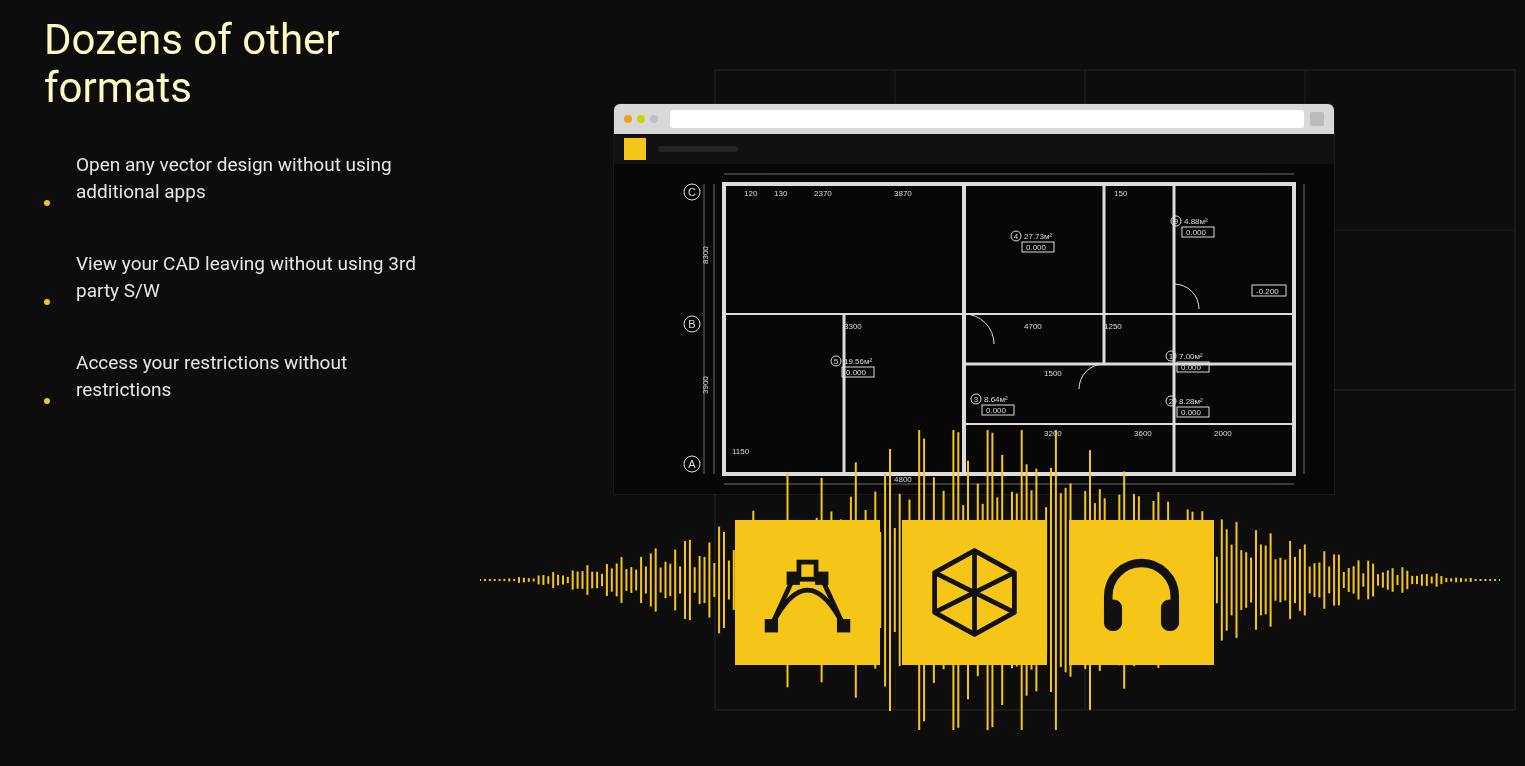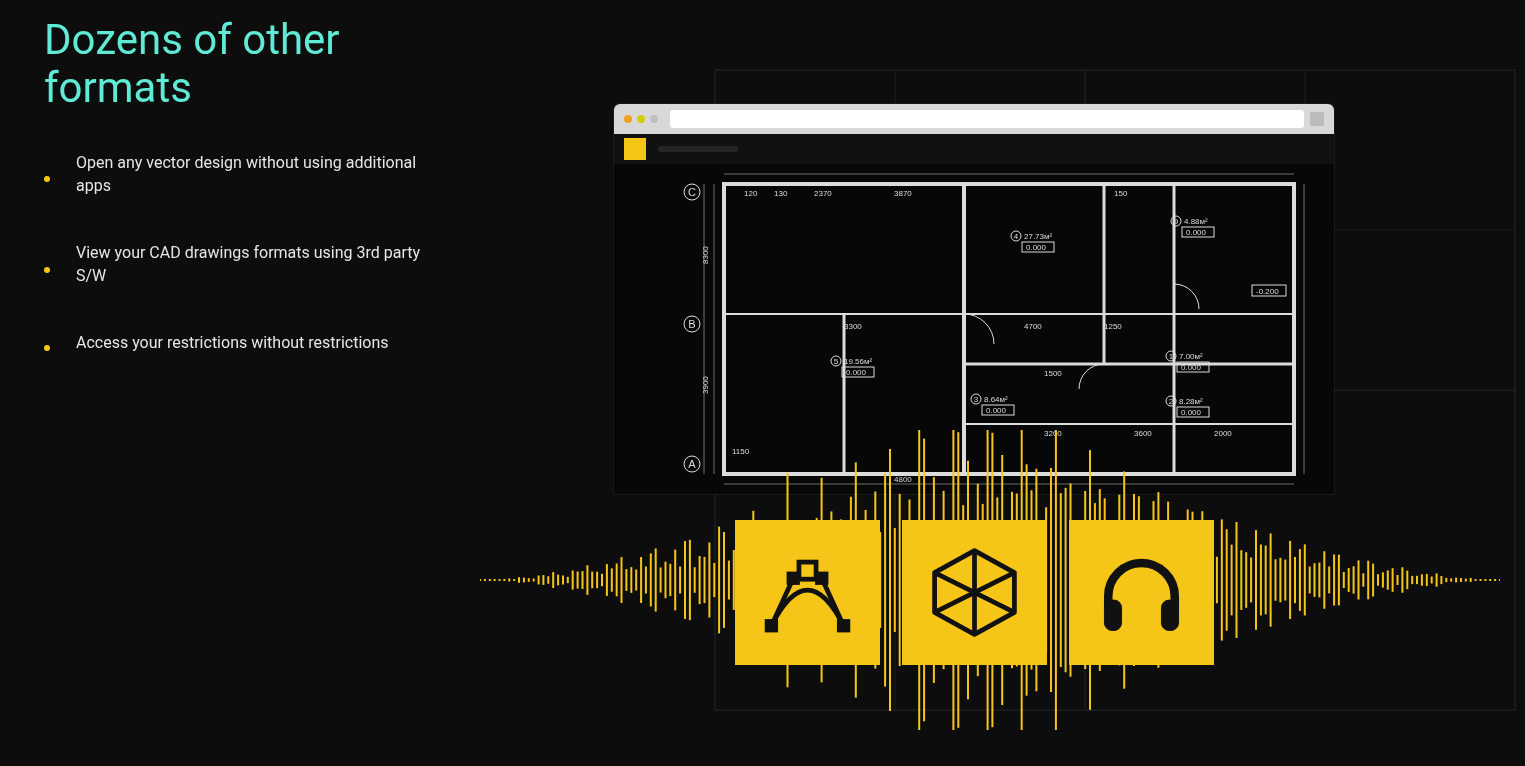--- a/index.html
+++ b/index.html
@@ -16,28 +16,28 @@
     position: absolute;
     left: 44px;
     top: 16px;
     width: 380px;
   }
   .title {
     font-size: 42px;
     font-weight: 400;
     line-height: 1.15;
     margin-bottom: 38px;
-    color: #5eead4;
+    color: #fef9c3;
   }
   .bullet-list { list-style: none; }
   .bullet-item {
     display: flex;
-    align-items: center;
+    align-items: flex-end;
     margin-bottom: 44px;
-    font-size: 16px;
+    font-size: 19px;
     line-height: 1.45;
     color: #e6e6e6;
     font-weight: 400;
   }
   .dot {
     width: 6px;
     height: 6px;
     border-radius: 50%;
     background: #f5c518;
     flex: 0 0 6px;
@@ -155,21 +155,21 @@
 
 <div class="left-col">
   <h2 class="title">Dozens of other formats</h2>
   <ul class="bullet-list">
     <li class="bullet-item">
       <span class="dot"></span>
       <span>Open any vector design without using additional apps</span>
     </li>
     <li class="bullet-item">
       <span class="dot"></span>
-      <span>View your CAD drawings formats using 3rd party S/W</span>
+      <span>View your CAD leaving without using 3rd party S/W</span>
     </li>
     <li class="bullet-item">
       <span class="dot"></span>
       <span>Access your restrictions without restrictions</span>
     </li>
   </ul>
 </div>
 
 <div class="browser">
   <div class="browser-chrome">

